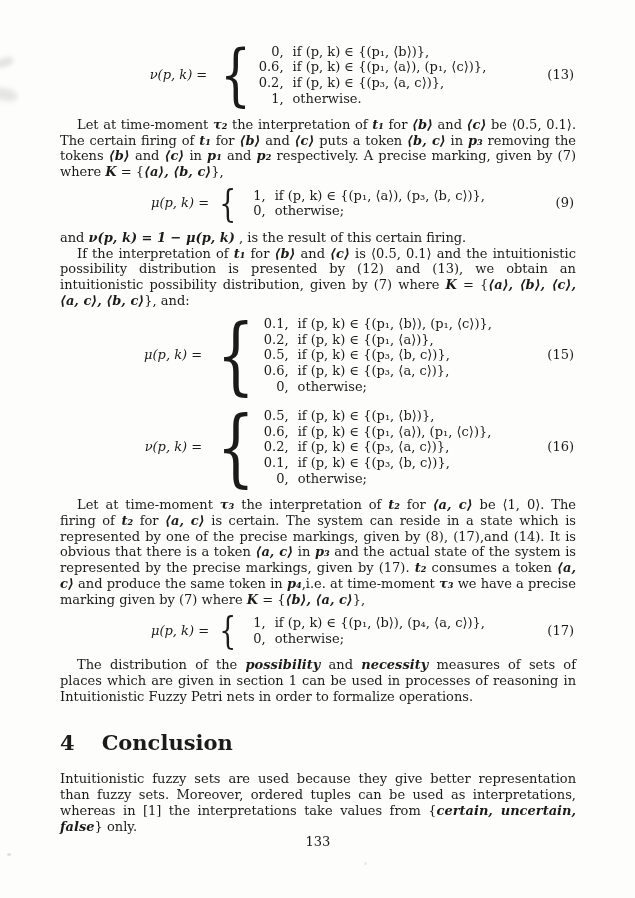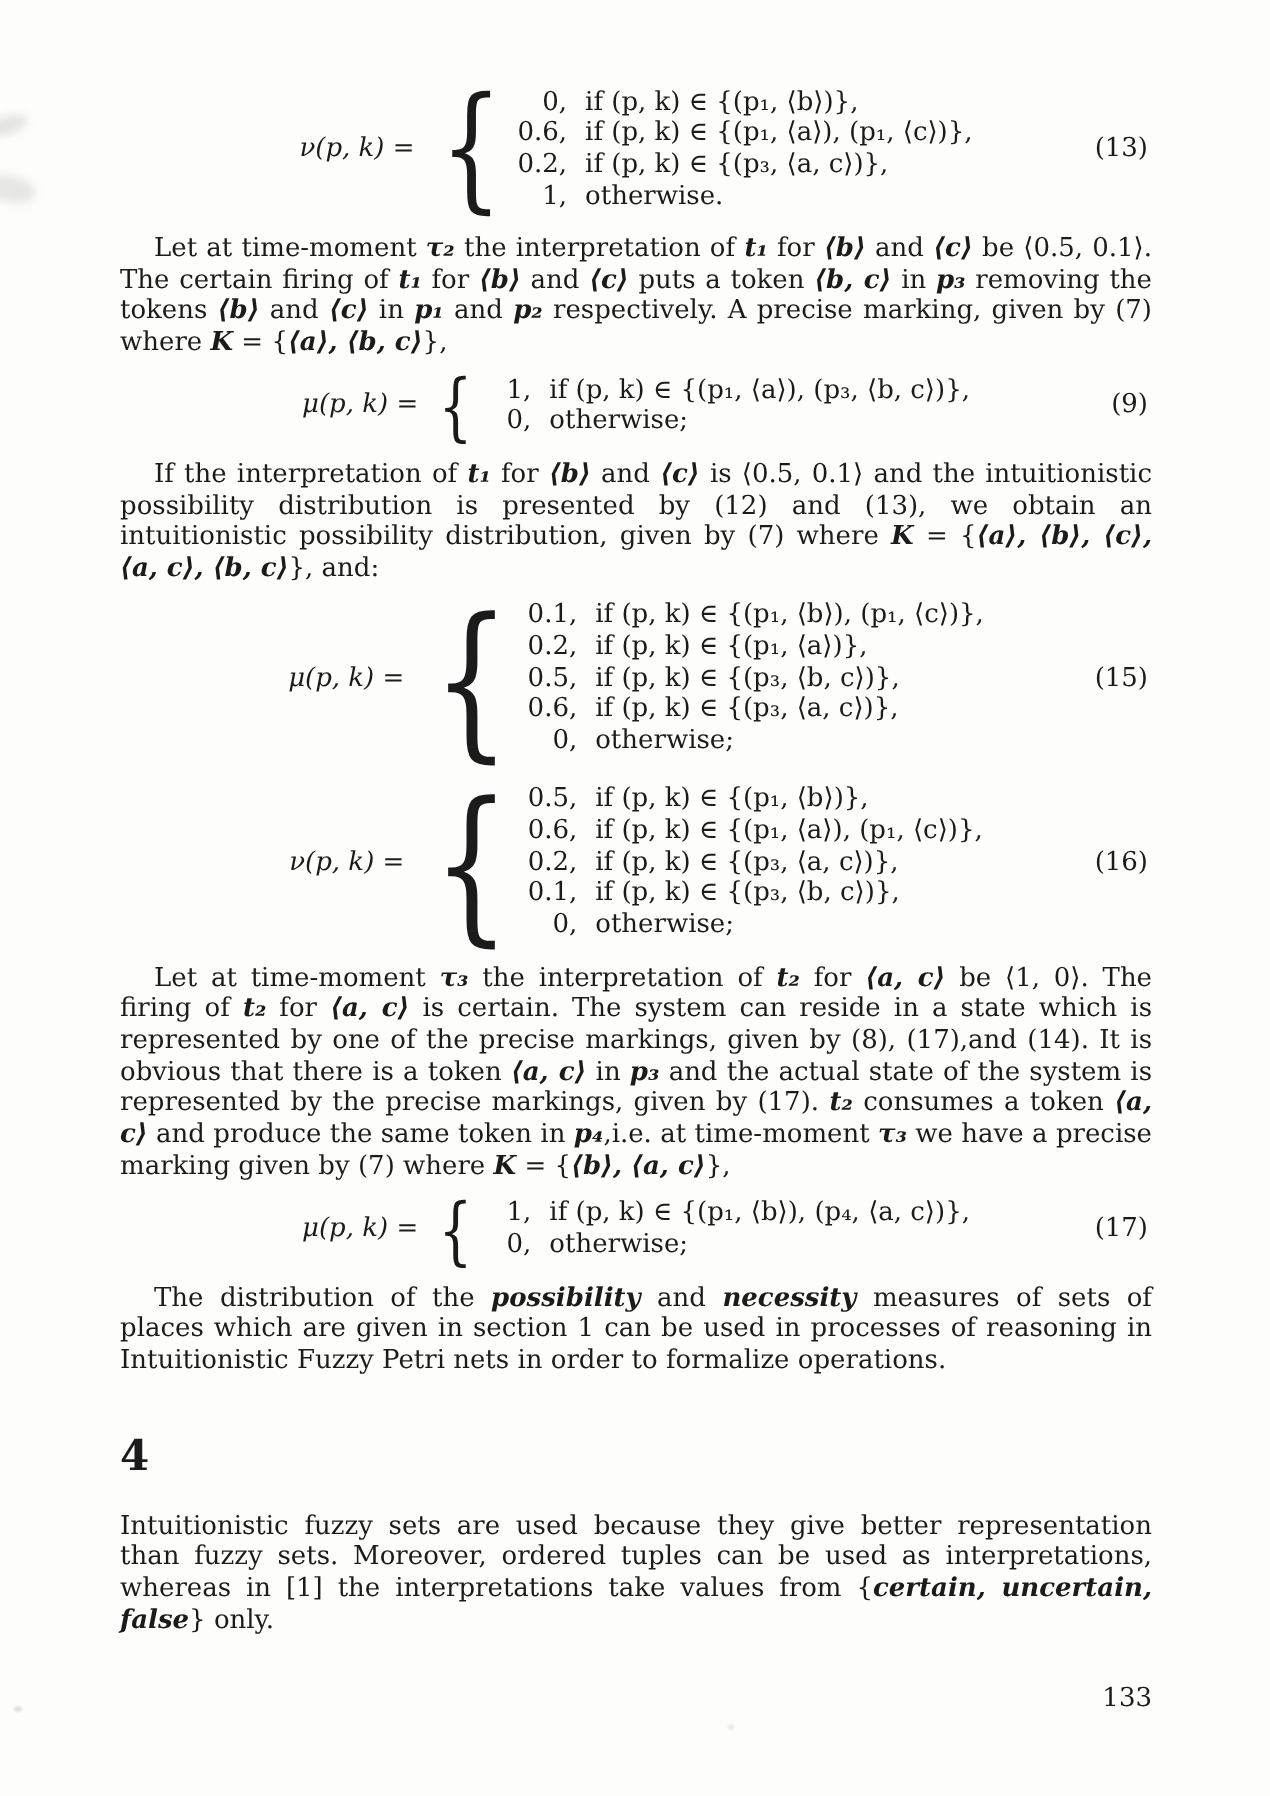--- a/index.html
+++ b/index.html
@@ -60,21 +60,21 @@
   .section-heading {
     display: flex;
     gap: 27px;
     font-size: 21px;
     font-weight: bold;
     margin: 27px 0 17px 0;
     line-height: 1.1;
     text-align: left;
   }
 
-  .page-number { text-align: right; margin-top: 23px; }
+  .page-number { text-align: center; }
 
   
   .artifact {
     position: absolute;
     background: #a8a8a6;
     border-radius: 50%;
     pointer-events: none;
   }
   .a1 { left: -6px; top: 58px;  width: 20px; height: 9px;  opacity: .30; filter: blur(2px); transform: rotate(-18deg); }
   .a2 { left: -8px; top: 88px;  width: 26px; height: 13px; opacity: .28; filter: blur(2.5px); transform: rotate(12deg); }
@@ -131,20 +131,21 @@
             </div>
           <div class="case">
               <span class="cv">0,</span>
               <span class="cc">otherwise;</span>
             </div>
         </div>
       </div>
       <span class="eq-no">(9)</span>
     </div>
 
+    <p class="body-par"><span>and </span><span class="it">ν(p, k) = 1 − μ(p, k)</span><span> , is the result of this certain firing.</span></p>
 
     <p class="body-par indent"><span>If the interpretation of </span><span class="it">t₁</span><span> for </span><span class="it">⟨b⟩</span><span> and </span><span class="it">⟨c⟩</span><span> is ⟨0.5, 0.1⟩ and the intuitionistic possibility distribution is presented by (12) and (13), we obtain an intuitionistic possibility distribution, given by (7) where </span><span class="it">K</span><span> = {</span><span class="it">⟨a⟩, ⟨b⟩, ⟨c⟩, ⟨a, c⟩, ⟨b, c⟩</span><span>}, and:</span></p>
 
     <div class="equation">
       <div class="eq-inner">
         <span class="eq-lhs">μ(p, k) =</span>
         <span class="brace b5">{</span>
         <div class="cases">
           <div class="case">
               <span class="cv">0.1,</span>
@@ -219,20 +220,21 @@
         </div>
       </div>
       <span class="eq-no">(17)</span>
     </div>
 
 
     <p class="body-par indent"><span>The distribution of the </span><span class="it">possibility</span><span> and </span><span class="it">necessity</span><span> measures of sets of places which are given in section 1 can be used in processes of reasoning in Intuitionistic Fuzzy Petri nets in order to formalize operations.</span></p>
 
     <h2 class="section-heading">
       <span>4</span>
+      <span>Conclusion</span>
     </h2>
 
     <p class="body-par"><span>Intuitionistic fuzzy sets are used because they give better representation than fuzzy sets. Moreover, ordered tuples can be used as interpretations, whereas in [1] the interpretations take values from {</span><span class="it">certain, uncertain, false</span><span>} only.</span></p>
 
     <div class="page-number">133</div>
 
   </div>
 </div>
 
 </body></html>

